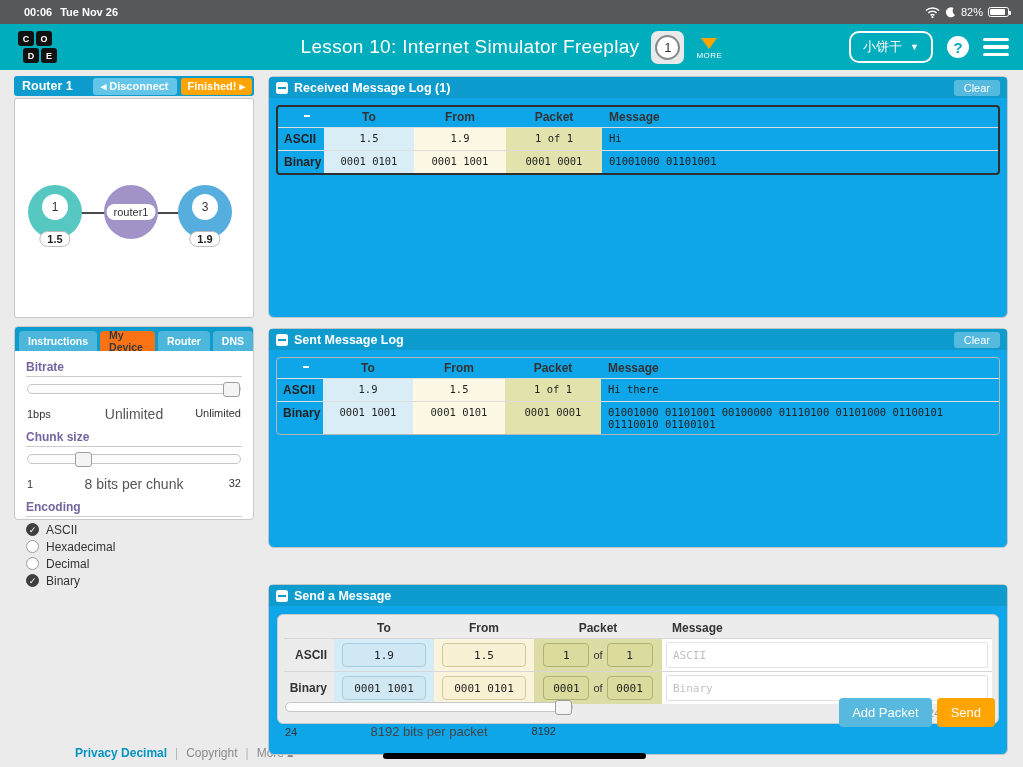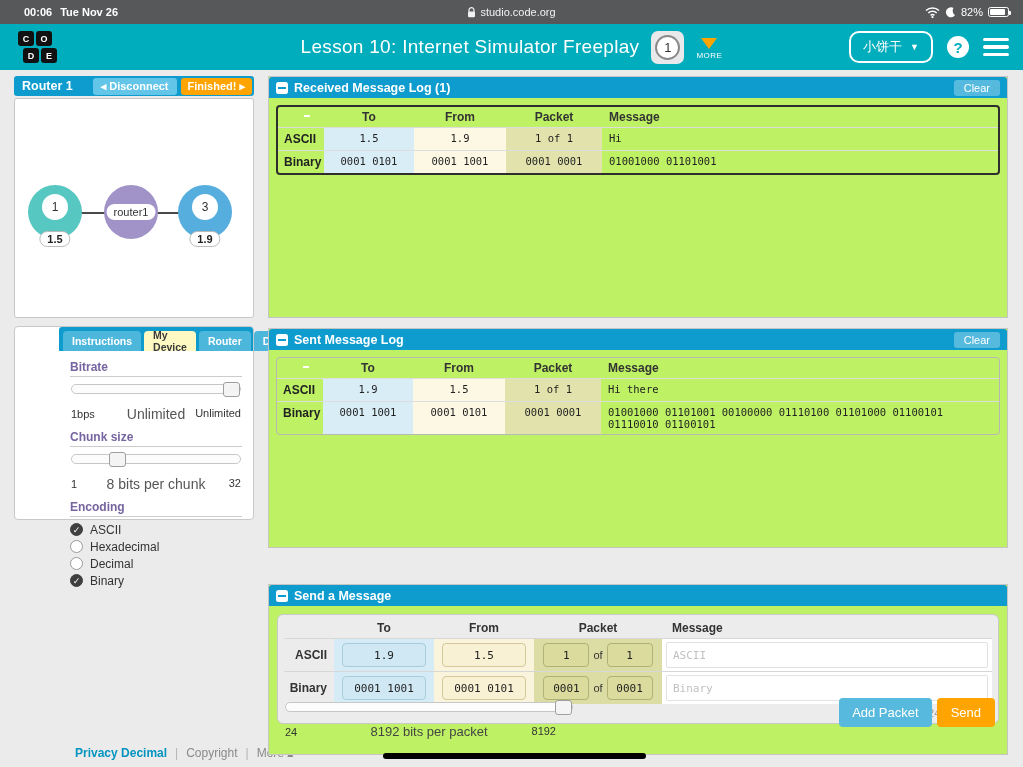--- a/index.html
+++ b/index.html
@@ -56,44 +56,44 @@
   .router-card { position:absolute; left:14px; top:98px; width:240px; height:220px; background:#fff; border:1px solid #c8c8c8; border-radius:3px; }
   .net-line { position:absolute; left:40px; top:113px; width:150px; height:2px; background:#4a4a4a; }
   .net-node { position:absolute; width:54px; height:54px; border-radius:50%; }
   .node-id { position:absolute; left:50%; top:9px; transform:translateX(-50%); width:26px; height:26px; background:#fff; border-radius:50%;
     display:flex; align-items:center; justify-content:center; font-size:12px; color:#333; }
   .node-addr { position:absolute; left:50%; bottom:-8px; transform:translateX(-50%); background:#fff; border:1px solid #bbb; border-radius:10px;
     font-size:11px; font-weight:bold; color:#222; padding:1px 7px; white-space:nowrap; }
   .router-pill { position:absolute; left:50%; top:50%; transform:translate(-50%,-50%); background:#fff; border-radius:10px;
     font-size:11px; color:#333; padding:2px 7px; white-space:nowrap; }
 
-  .device-card { position:absolute; left:14px; top:326px; width:240px; height:194px; background:#fff; border:1px solid #c8c8c8; border-radius:4px;padding-left:44px; }
+  .device-card { position:absolute; left:14px; top:326px; width:240px; height:194px; background:#fff; border:1px solid #c8c8c8; border-radius:4px; }
   .tab-strip { height:24px; background:#0e9ccf; border-radius:3px 3px 0 0; display:flex; align-items:flex-end; gap:3px; padding:0 0 0 4px; }
   .tab { height:20px; padding:0 9px; border-radius:4px 4px 0 0; background:#4db6db; color:#fff; font-weight:bold; font-size:10.5px;
     display:flex; align-items:center; }
-  .tab.active { background:#fef9c3; color:#3a3a3a; }
+  .tab.active { background:#f97316; color:#3a3a3a; }
   .device-body { padding:9px 11px 0 11px; }
   .sec-heading { color:#7665a0; font-weight:bold; font-size:12px; border-bottom:1px solid #ccc; padding-bottom:2px; margin-bottom:7px; }
   .slider-track { position:relative; height:10px; background:#fcfcfc; border:1px solid #c7c7c7; border-radius:5px; margin:0 1px; }
   .slider-thumb { position:absolute; top:-3px; width:17px; height:15px; background:#f4f4f4; border:1px solid #9f9f9f; border-radius:3px; }
   .slider-labels { position:relative; height:17px; margin-top:11px; font-size:11px; color:#333; }
   .slider-labels .min { position:absolute; left:1px; top:3px; }
   .slider-labels .val { position:absolute; left:0; right:0; text-align:center; font-size:14px; color:#555; top:1px; }
   .slider-labels .max { position:absolute; right:1px; top:2px; }
   .enc-row { display:flex; align-items:center; gap:7px; height:17px; font-size:12px; color:#333; }
   .checkbox { width:13px; height:13px; border-radius:50%; border:1px solid #9a9a9a; background:#fff; flex:0 0 auto;
     display:flex; align-items:center; justify-content:center; }
   .checkbox.checked { background:#3f3f3f; border-color:#3f3f3f; color:#fff; font-size:9px; }
 
   .site-footer { position:absolute; left:75px; top:746px; font-size:12px; color:#8a8a8a; display:flex; gap:8px; align-items:center; }
   .site-footer .privacy { color:#0394c0; font-weight:bold; }
   .site-footer .sep { color:#b5b5b5; }
 
   
-  .card { position:absolute; left:268px; width:740px; background:#bef264; border:1px solid #c5c5c5; border-radius:0; }
+  .card { position:absolute; left:268px; width:740px; background:#0ea5e9; border:1px solid #c5c5c5; border-radius:6px; }
   .card-received { top:76px; height:242px; }
   .card-sent { top:328px; height:220px; }
   .card-send { top:584px; height:171px; }
 
   .log-table { margin:7px; border:2px solid #2e2e2e; border-radius:4px; overflow:hidden; }
   .log-table.light { border:1px solid #b7b7b7; }
   .lrow { display:grid; grid-template-columns:46px 90px 92px 96px 1fr; align-items:stretch; }
   .lrow.head { font-weight:bold; font-size:12px; color:#333; }
   .lrow.head > div { padding:3px 4px; text-align:center; }
   .lrow.head .msg { text-align:left; padding-left:7px; }
@@ -140,29 +140,20 @@
 </head>
 <body>
 
 <div id="screen">
 
   <div class="statusbar">
     <div class="sb-left">
       <span>00:06</span>
       <span>Tue Nov 26</span>
     </div>
-    <div class="sb-center">
-      <span>
-        <svg class="lock-svg" width="9" height="11" viewBox="0 0 9 11">
-            <path d="M2 5V3.2A2.5 2.5 0 0 1 7 3.2V5" fill="none" stroke="#f2f2f2" stroke-width="1.2"></path>
-            <rect x="1" y="4.6" width="7" height="5.6" rx="1.2" fill="#f2f2f2"></rect>
-          </svg>
-      </span>
-      <span>studio.code.org</span>
-    </div>
     <div class="sb-right">
       <span>
         <svg class="wifi-svg" width="15" height="11" viewBox="0 0 15 11">
             <path d="M1 3.5A9.5 9.5 0 0 1 14 3.5" fill="none" stroke="#fff" stroke-width="1.6"></path>
             <path d="M3.3 6A6 6 0 0 1 11.7 6" fill="none" stroke="#fff" stroke-width="1.6"></path>
             <path d="M5.6 8.3A3 3 0 0 1 9.4 8.3" fill="none" stroke="#fff" stroke-width="1.6"></path>
             <circle cx="7.5" cy="10" r="1.1" fill="#fff"></circle>
           </svg>
       </span>
       <span>

